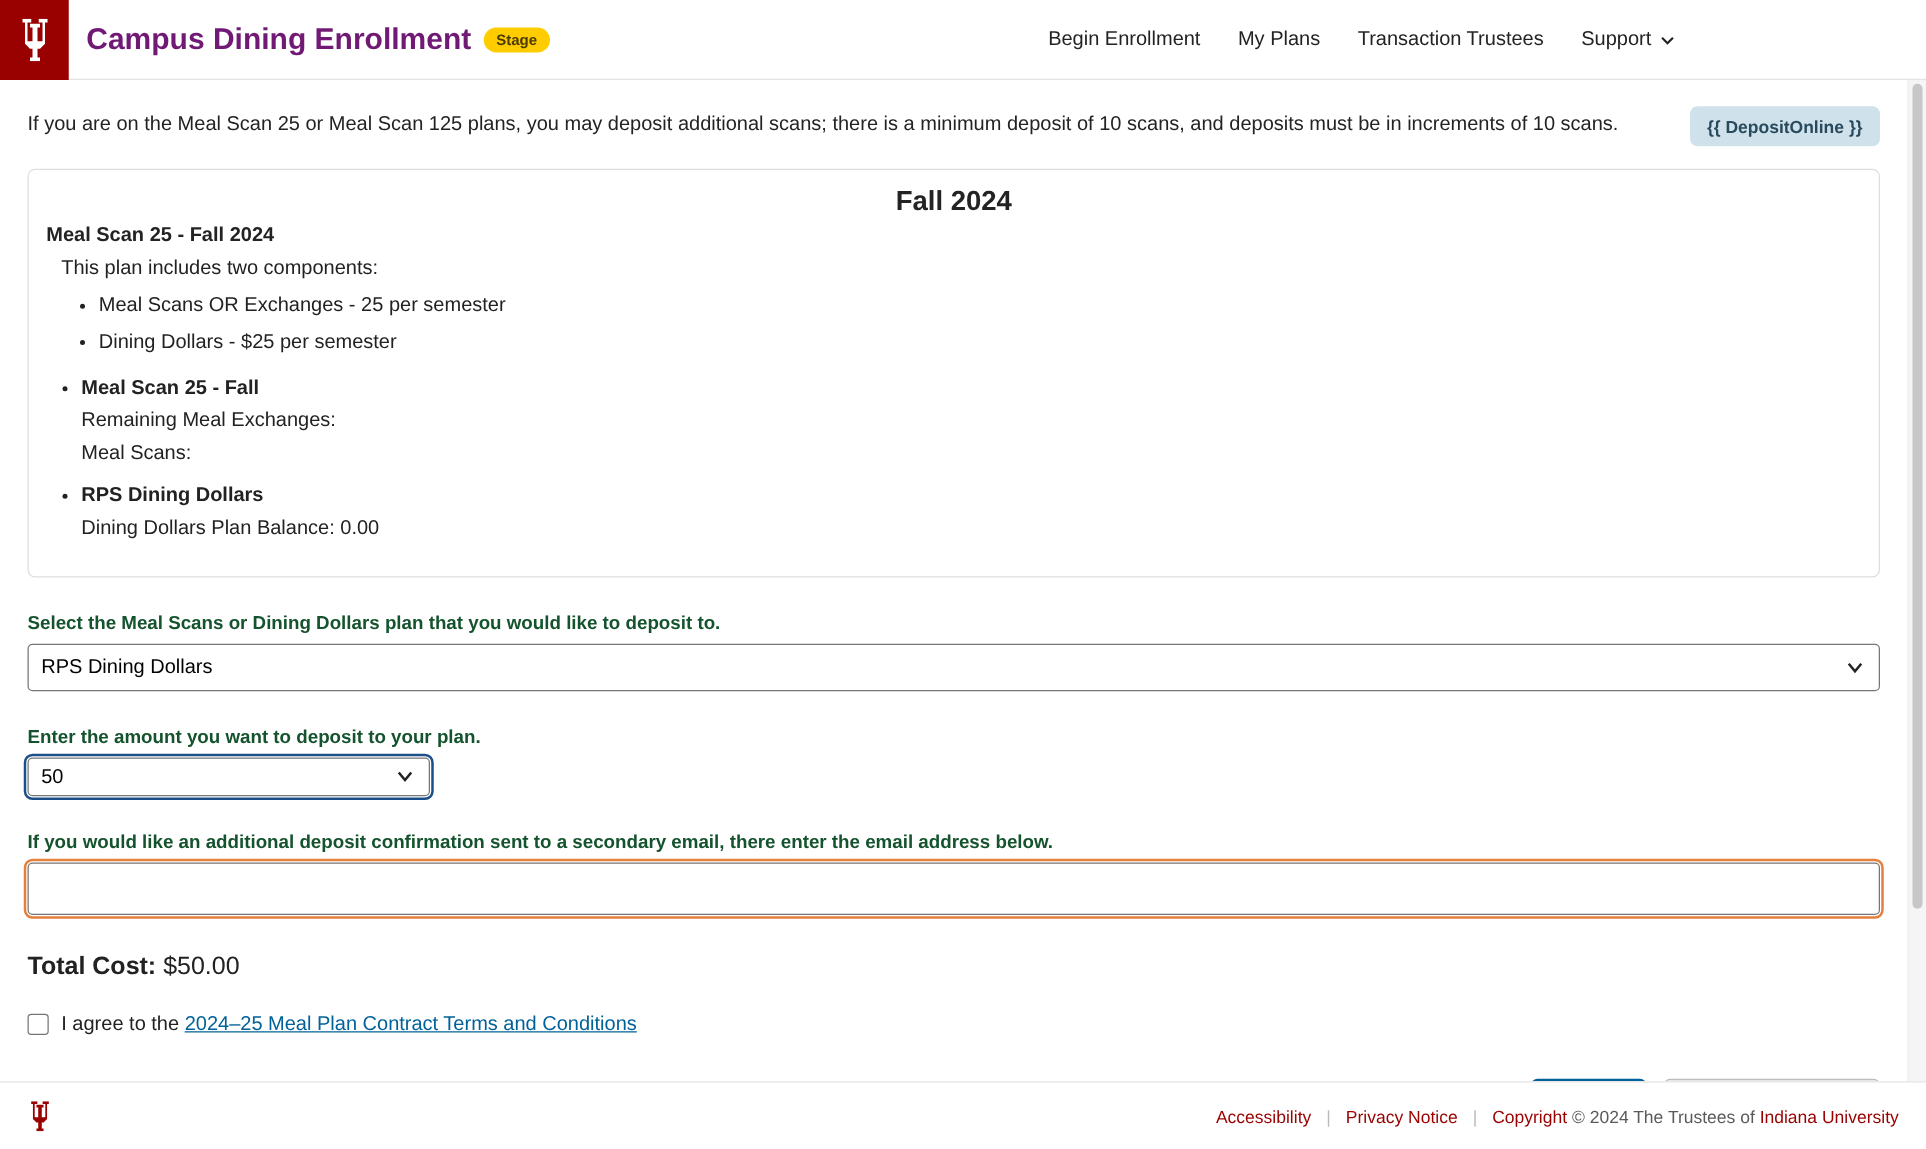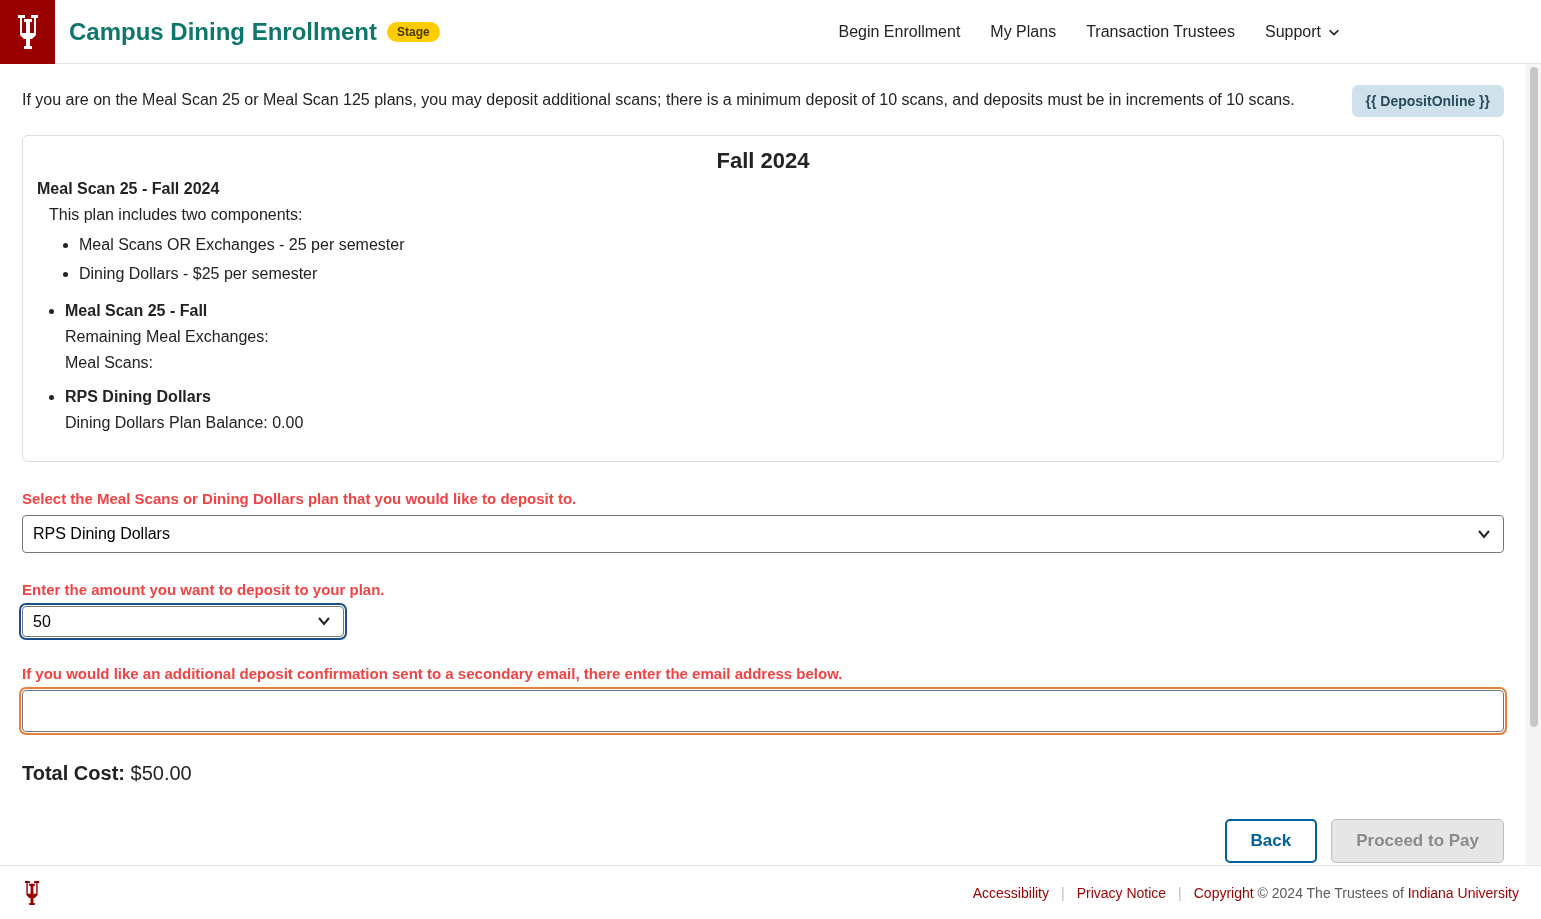--- a/index.html
+++ b/index.html
@@ -29,21 +29,21 @@
     align-items: center;
     justify-content: center;
   }
   .iu-trident {
     width: 28px;
     height: 34px;
   }
   .app-title {
     font-size: 24px;
     font-weight: 700;
-    color: #0f766e;
+    color: #701a75;
     margin-left: 14px;
   }
   .stage-badge {
     background: #ffcc00;
     color: #4a3a00;
     font-size: 12px;
     font-weight: 700;
     padding: 3px 10px;
     border-radius: 11px;
     margin-left: 10px;
@@ -131,21 +131,21 @@
     margin: 4px 0 0 28px;
     font-size: 16px;
     line-height: 1.5;
   }
   ul.outer > li { margin-bottom: 10px; }
   ul.outer .item-title { font-weight: 700; }
   ul.outer .sub { margin-top: 2px; }
   .form-label {
     font-weight: 700;
     font-size: 15px;
-    color: #ef4444;
+    color: #14532d;
     margin-top: 28px;
     margin-bottom: 8px;
   }
   .select-wrap, .combo-wrap, .input-wrap {
     position: relative;
   }
   .select-box {
     width: 100%;
     height: 38px;
     border: 1px solid #767676;
@@ -355,20 +355,26 @@
     <div class="input-wrap">
       <input type="text" class="email-input" value="" style="">
     </div>
 
     <div class="total-row">
       <span class="label">Total Cost:</span>
       <span> </span>
       <span>$50.00</span>
     </div>
 
+    <div class="agree-row">
+      <input type="checkbox" style="">
+      <span>
+        <span>I agree to the </span><a href="#">2024–25 Meal Plan Contract Terms and Conditions</a>
+      </span>
+    </div>
 
     <div class="btn-row">
       <button class="btn btn-back">Back</button>
       <button class="btn btn-proceed" disabled="">Proceed to Pay</button>
     </div>
 
   </div>
 </div>
 
 <div class="scrollbar-track">

